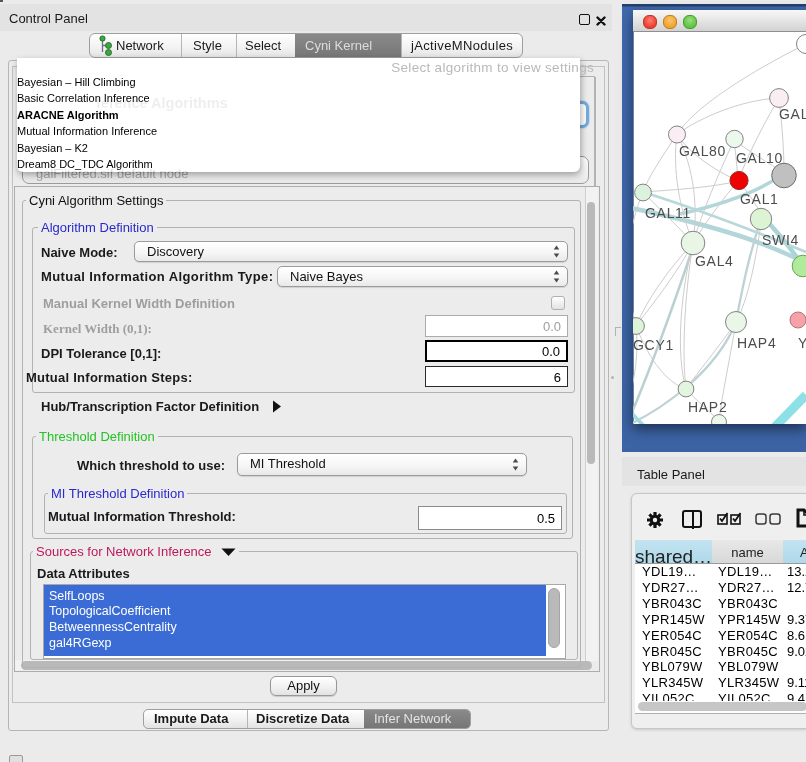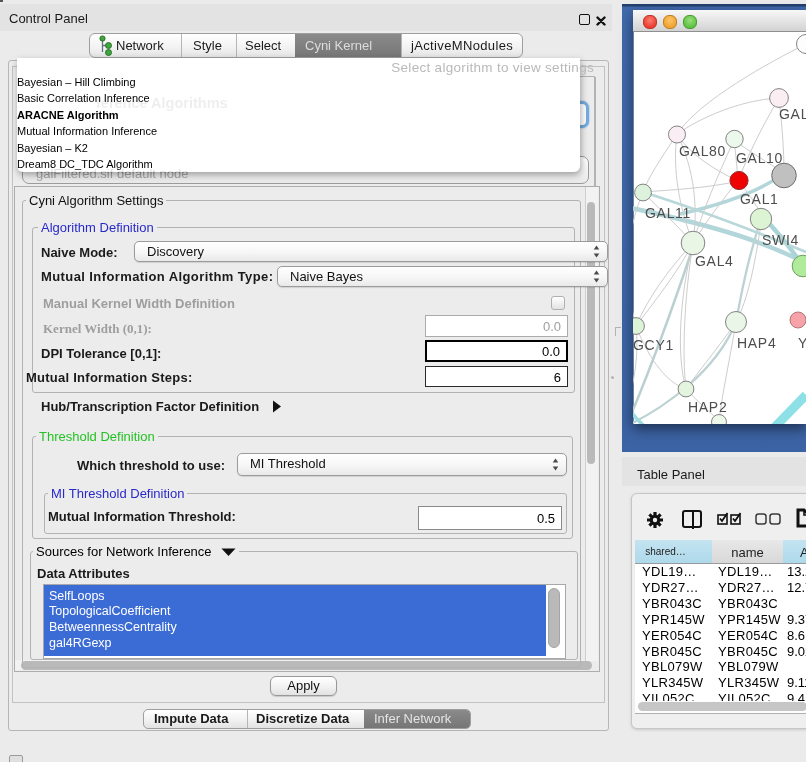--- a/index.html
+++ b/index.html
@@ -2,21 +2,21 @@
 <html><head><meta charset="utf-8">
 <style>
 html,body{margin:0;padding:0;}
 body{width:806px;height:762px;background:#ebebeb;font-family:"Liberation Sans",sans-serif;position:relative;overflow:hidden;-webkit-font-smoothing:antialiased;}
 *{-webkit-font-smoothing:antialiased;}
 .ab{position:absolute;white-space:nowrap;}
 .b{font-weight:bold;}
 .lab{font-size:13px;color:#1a1a1a;}
 .gb{position:absolute;border:1px solid #b2b2b2;border-radius:3px;}
 .gblab{position:absolute;background:#ececec;padding:0 3px;font-size:13px;white-space:nowrap;}
-.combo{position:absolute;border:1px solid #9b9b9b;border-radius:5px;background:linear-gradient(180deg,#ffffff 0%,#f6f6f6 55%,#e9e9e9 100%);box-shadow:0 1px 1px rgba(0,0,0,0.12);padding-left:40px;}
+.combo{position:absolute;border:1px solid #9b9b9b;border-radius:5px;background:linear-gradient(180deg,#ffffff 0%,#f6f6f6 55%,#e9e9e9 100%);box-shadow:0 1px 1px rgba(0,0,0,0.12);}
 .combo .ct{position:absolute;left:12px;top:2px;font-size:13px;color:#111;}
 .spin{position:absolute;right:7px;top:3px;width:7px;height:13px;}
 .field{position:absolute;background:#fff;font-size:13px;text-align:right;}
 .fv{position:absolute;right:6px;top:3px;}
 </style></head>
 <body>
 
 <div class="ab" style="left:0;top:0;width:3px;height:2px;background:#555;"></div>
 <div class="ab" style="left:0;top:4px;width:612px;height:27px;background:#e3e3e3;"></div>
 <div class="ab lab" style="left:9px;top:11px;">Control Panel</div>
@@ -118,21 +118,21 @@
   </div>
 
 <div class="gb" style="left:44px;top:493px;width:521px;height:39px;"></div>
 <div class="gblab" style="left:48px;top:486px;color:#2929cc;">MI Threshold Definition</div>
 <div class="ab lab b" style="left:48px;top:509px;">Mutual Information Threshold:</div>
 <div class="field" style="left:418px;top:506px;width:142px;height:22px;border:1px solid #8a8a8a;color:#000;">
     <span class="fv" style="top:4px;">0.5</span>
   </div>
 
 <div class="gb" style="left:30px;top:551px;width:546px;height:107px;"></div>
-<div class="gblab" style="left:33px;top:544px;color:#000000;">Sources for Network Inference&nbsp;&nbsp;<svg style="vertical-align:-1px;margin-left:2px;" width="15" height="10" viewBox="0 0 15 10">
+<div class="gblab" style="left:33px;top:544px;color:#be185d;">Sources for Network Inference&nbsp;&nbsp;<svg style="vertical-align:-1px;margin-left:2px;" width="15" height="10" viewBox="0 0 15 10">
       <path d="M0.5 1.5 L14.5 1.5 L7.5 9 Z" fill="#111"></path>
     </svg></div>
 <div class="ab lab b" style="left:37px;top:566px;">Data Attributes</div>
 
 <div class="ab" style="left:43px;top:584px;width:521px;height:73px;border:1px solid #a8a8a8;background:#fff;"></div>
 <div class="ab" style="left:44px;top:585px;width:502px;height:71px;background:#3b6bd5;"></div>
 <div class="ab" style="left:49px;top:588.5px;font-size:12.5px;color:#fff;line-height:15.7px;">SelfLoops<br>TopologicalCoefficient<br>BetweennessCentrality<br>gal4RGexp</div>
 <div class="ab" style="left:548px;top:588px;width:12px;height:60px;background:#b9b9b9;border-radius:6px;border:1px solid #a5a5a5;box-sizing:border-box;"></div>
 
 <div class="ab" style="left:270px;top:676px;width:65px;height:17px;border:1px solid #989898;border-radius:6px;background:linear-gradient(180deg,#ffffff,#f0f0f0 60%,#e2e2e2);text-align:center;font-size:13px;color:#111;padding-top:1px;box-shadow:0 1px 1px rgba(0,0,0,0.15);">Apply</div>
@@ -270,21 +270,21 @@
   </svg>
   <svg style="position:absolute;left:164px;top:14px;" width="14" height="20" viewBox="0 0 14 20">
     <path d="M2 2 L8 2 L13 7 L13 18 L2 18 Z" fill="none" stroke="#111" stroke-width="3"></path>
     <path d="M8 2 L8 7 L13 7" fill="none" stroke="#111" stroke-width="1.6"></path>
   </svg>
 
   <div style="position:absolute;left:3px;top:46px;width:77px;height:23px;background:linear-gradient(180deg,#c3e3f0,#aed9ea);border-right:1px solid #f2f2f2;"></div>
   <div style="position:absolute;left:80px;top:46px;width:71px;height:23px;background:linear-gradient(180deg,#e8e8e8,#d8d8d8);border-right:1px solid #f2f2f2;"></div>
   <div style="position:absolute;left:151px;top:46px;width:24px;height:23px;background:linear-gradient(180deg,#c3e3f0,#aed9ea);"></div>
   <div style="position:absolute;left:3px;top:69px;width:172px;height:1px;background:#9a9a9a;"></div>
-  <div style="position:absolute;left:3px;top:46px;width:61px;height:23px;font-size:10px;color:#222;text-align:center;padding-top:6px;box-sizing:border-box;">shared…</div>
+  <div style="position:absolute;left:3px;top:46px;width:61px;height:23px;font-size:19px;color:#222;text-align:center;padding-top:6px;box-sizing:border-box;">shared…</div>
   <div style="position:absolute;left:80px;top:46px;width:71px;height:23px;font-size:13px;color:#222;text-align:center;padding-top:5px;box-sizing:border-box;">name</div>
   <div style="position:absolute;left:168px;top:51px;font-size:13px;color:#222;">A</div>
 
   <div style="position:absolute;left:3px;top:70px;width:172px;height:137px;background:#fff;"></div>
   <div style="position:absolute;left:10px;top:70px;font-size:13px;color:#000;line-height:15.9px;letter-spacing:0.3px;">YDL19…<br>YDR27…<br>YBR043C<br>YPR145W<br>YER054C<br>YBR045C<br>YBL079W<br>YLR345W<br>YIL052C</div>
   <div style="position:absolute;left:86px;top:70px;font-size:13px;color:#000;line-height:15.9px;letter-spacing:0.3px;">YDL19…<br>YDR27…<br>YBR043C<br>YPR145W<br>YER054C<br>YBR045C<br>YBL079W<br>YLR345W<br>YIL052C</div>
   <div style="position:absolute;left:155px;top:70px;font-size:13px;color:#000;line-height:15.9px;">13.2<br>12.7<br><br>9.37<br>8.61<br>9.02<br><br>9.11<br>9.4</div>
 
   <div style="position:absolute;left:3px;top:207px;width:172px;height:12px;background:#fdfdfd;"></div>
   <div style="position:absolute;left:6px;top:208px;width:169px;height:9px;background:#c6c6c6;border-radius:5px;"></div>

